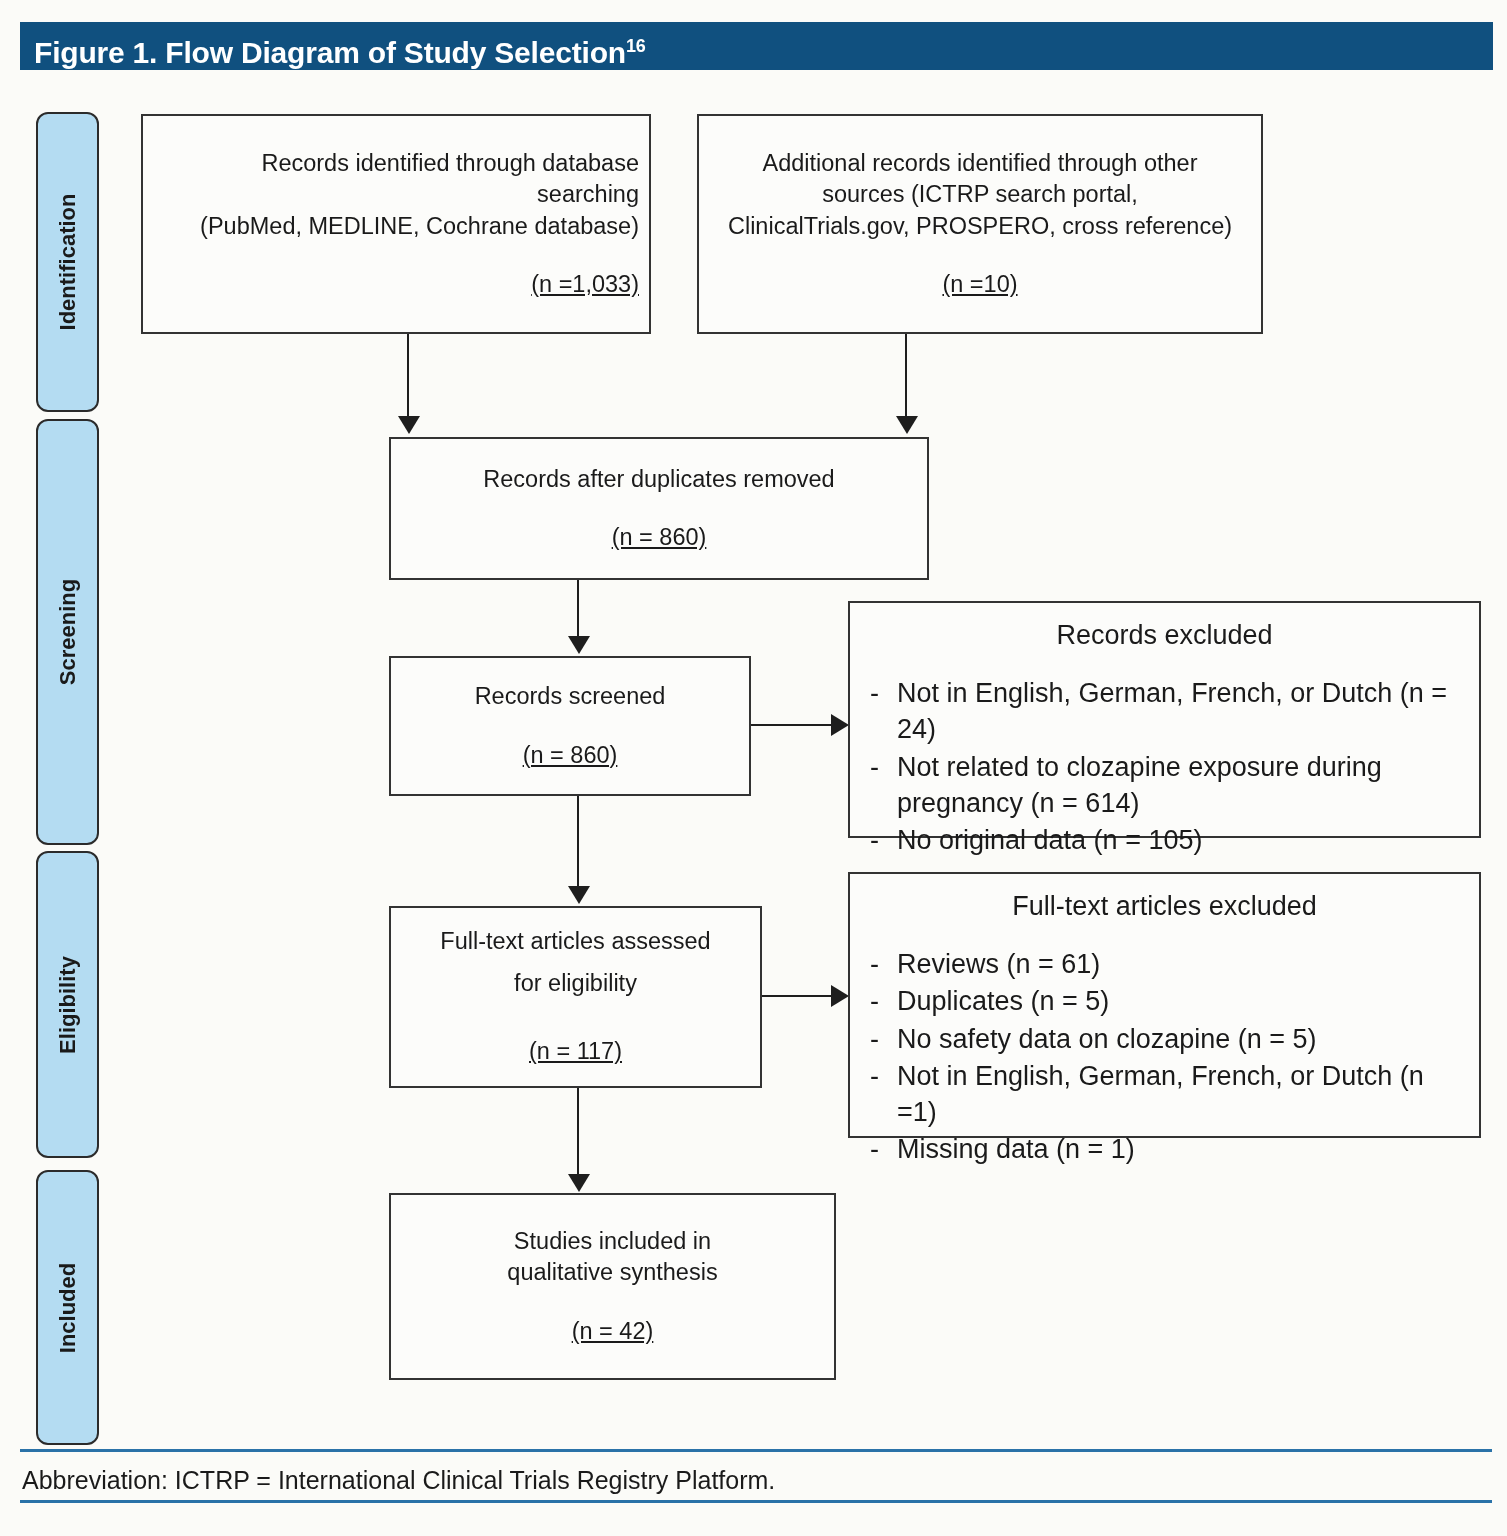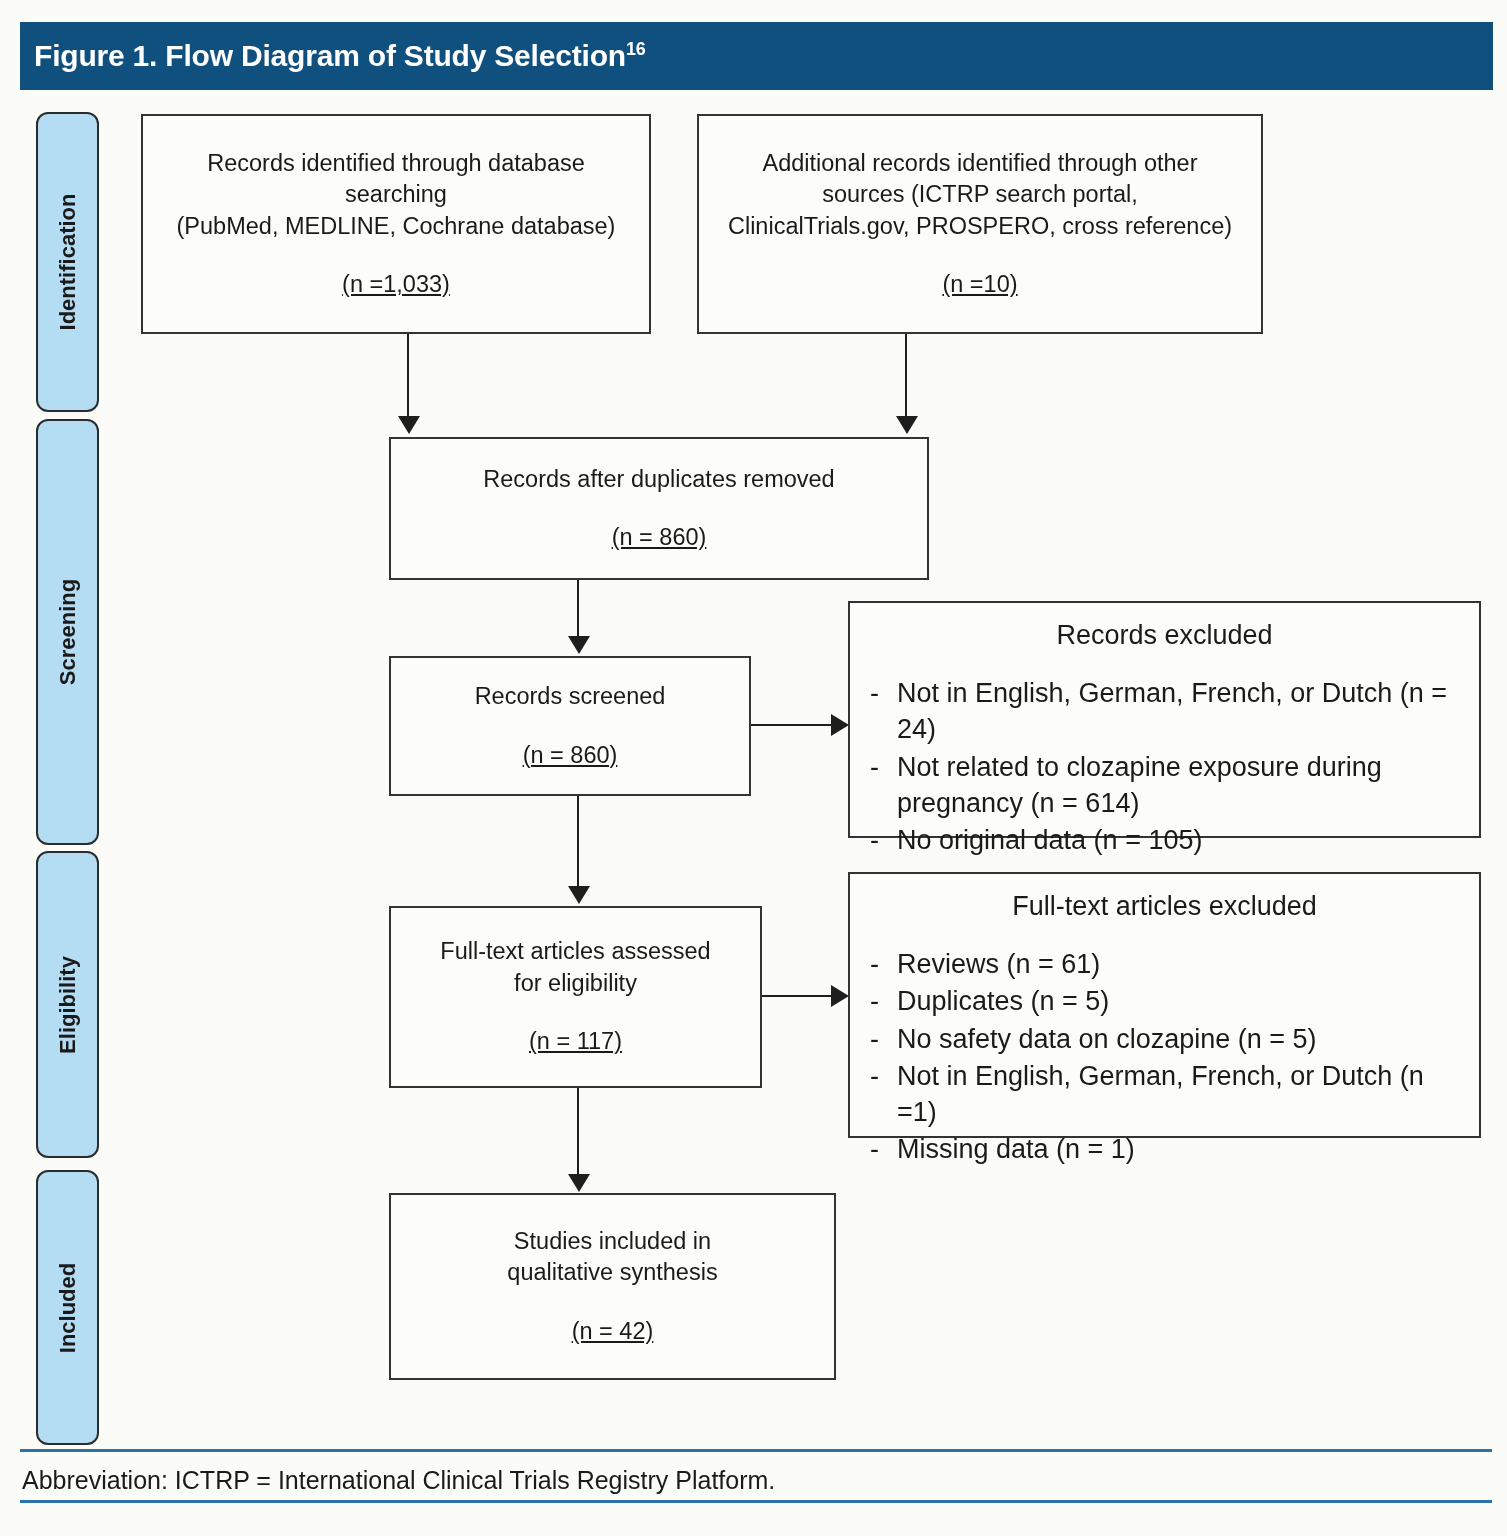--- a/index.html
+++ b/index.html
@@ -16,24 +16,24 @@
     background: #fbfbf8;
     overflow: hidden;
   }
 
   
   #title-bar {
     position: absolute;
     left: 20px;
     top: 22px;
     width: 1473px;
-    height: 68px;
+    height: 48px;
     background: #10507f;
     display: flex;
-    align-items: center;
+    align-items: flex-end;
     box-sizing: border-box;
     padding-left: 14px;
   }
   #title-bar .title-text {
     color: #ffffff;
     font-size: 30px;
     font-weight: bold;
     letter-spacing: -0.2px;
     white-space: nowrap;
   }
@@ -186,21 +186,21 @@
   <div class="stage-pill" style="top:419px; height:426px;">
     <span class="stage-label">Screening</span>
   </div>
   <div class="stage-pill" style="top:851px; height:307px;">
     <span class="stage-label">Eligibility</span>
   </div>
   <div class="stage-pill" style="top:1170px; height:275px;">
     <span class="stage-label">Included</span>
   </div>
 
-  <div class="flow-box" style="left:141px; top:114px; width:510px; height:220px;">
+  <div class="flow-box" style="left:141px; top:114px; width:510px; height:220px;align-items:flex-end;">
     <span class="line">Records identified through database</span>
     <span class="line">searching</span>
     <span class="line">(PubMed, MEDLINE, Cochrane database)</span>
     <span class="line n-line">(n =1,033)</span>
   </div>
 
   <div class="flow-box" style="left:697px; top:114px; width:566px; height:220px;">
     <span class="line">Additional records identified through other</span>
     <span class="line">sources (ICTRP search portal,</span>
     <span class="line">ClinicalTrials.gov, PROSPERO, cross reference)</span>
@@ -233,21 +233,21 @@
     <ul>
       <li><span class="dash">-</span><span>Not in English, German, French, or Dutch (n = 24)</span></li>
       <li><span class="dash">-</span><span>Not related to clozapine exposure during pregnancy (n = 614)</span></li>
       <li><span class="dash">-</span><span>No original data (n = 105)</span></li>
     </ul>
   </div>
 
   <div class="v-line" style="left:577px; top:796px; height:92px;"></div>
   <div class="arrow-down" style="left:568px; top:886px;"></div>
 
-  <div class="flow-box" style="left:389px; top:906px; width:373px; height:182px;">
+  <div class="flow-box" style="left:389px; top:906px; width:373px; height:182px;gap:10px;">
     <span class="line">Full-text articles assessed</span>
     <span class="line">for eligibility</span>
     <span class="line n-line">(n = 117)</span>
   </div>
 
   <div class="h-line" style="left:762px; top:995px; width:71px;"></div>
   <div class="arrow-right" style="left:831px; top:985px;"></div>
 
   <div class="list-box" style="left:848px; top:872px; width:633px; height:266px;">
     <span class="list-head">Full-text articles excluded</span>

